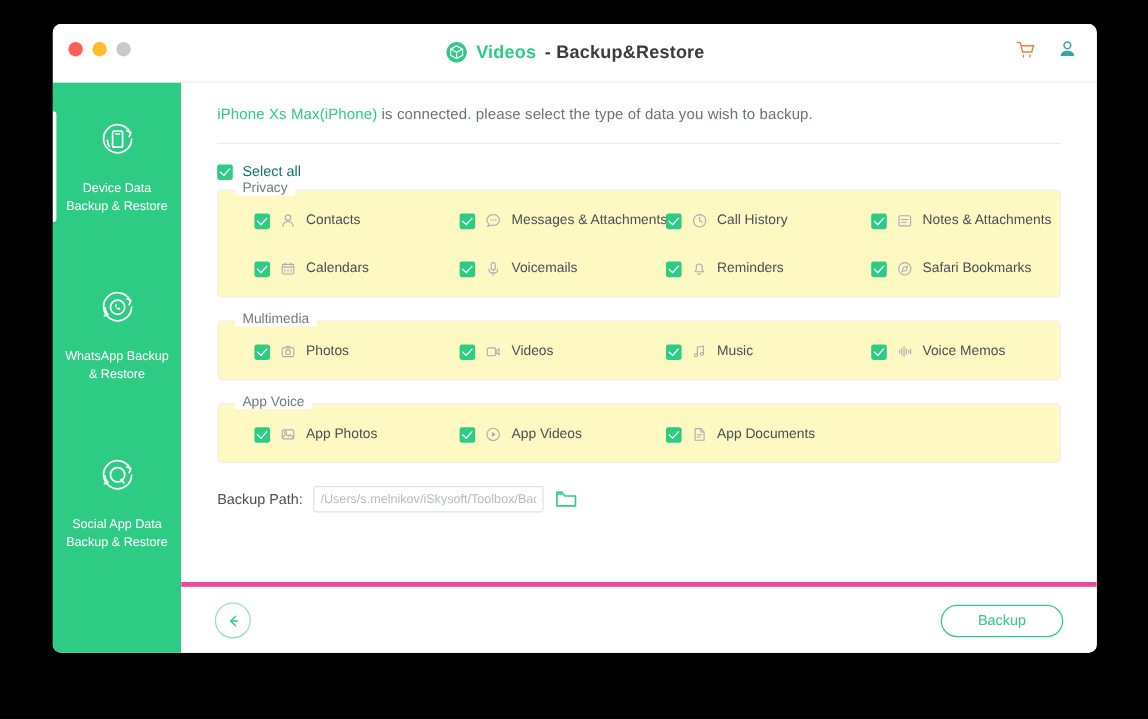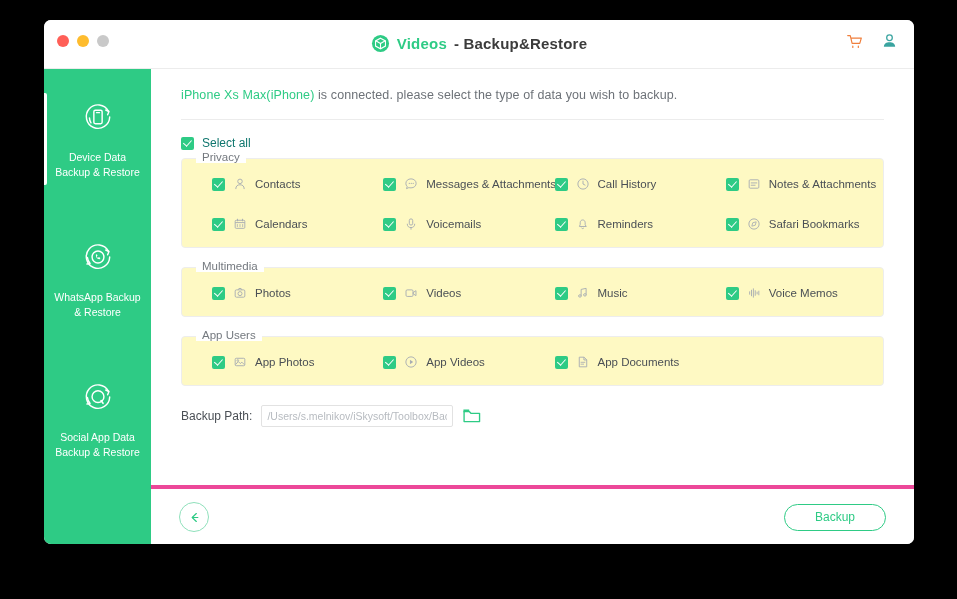--- a/index.html
+++ b/index.html
@@ -531,21 +531,21 @@
                       <path d="M3.4 7.4 L3.4 10.6 M5.8 5.4 L5.8 12.6 M8.2 3.6 L8.2 14.4 M10.6 6 L10.6 12 M13 7.8 L13 10.2 M15.2 6.6 L15.2 11.4" stroke="#a8adb3" stroke-width="1.2" stroke-linecap="round"></path>
                     </svg>
                 </span>
                 <span class="ctext">Voice Memos</span>
               </div>
             </div>
           </div>
         </div>
 
         <div class="group">
-          <div class="group-title">App Users</div>
+          <div class="group-title">App Voice</div>
           <div class="group-inner">
             <div class="row g3">
               <div class="cell">
                 <span class="cb"></span>
                 <span class="ci">
                   <svg width="14" height="14" viewBox="0 0 18 18">
                       <rect x="2.8" y="4.2" width="12.4" height="9.6" rx="1.4" fill="none" stroke="#a8adb3" stroke-width="1.2"></rect>
                       <path d="M3.2 12.4 L6.8 8.4 L9.4 11 L11.4 9.2 L14.8 12.6" fill="none" stroke="#a8adb3" stroke-width="1.2" stroke-linejoin="round"></path>
                       <circle cx="6.2" cy="7" r="1.05" fill="none" stroke="#a8adb3" stroke-width="1.1"></circle>
                     </svg>

